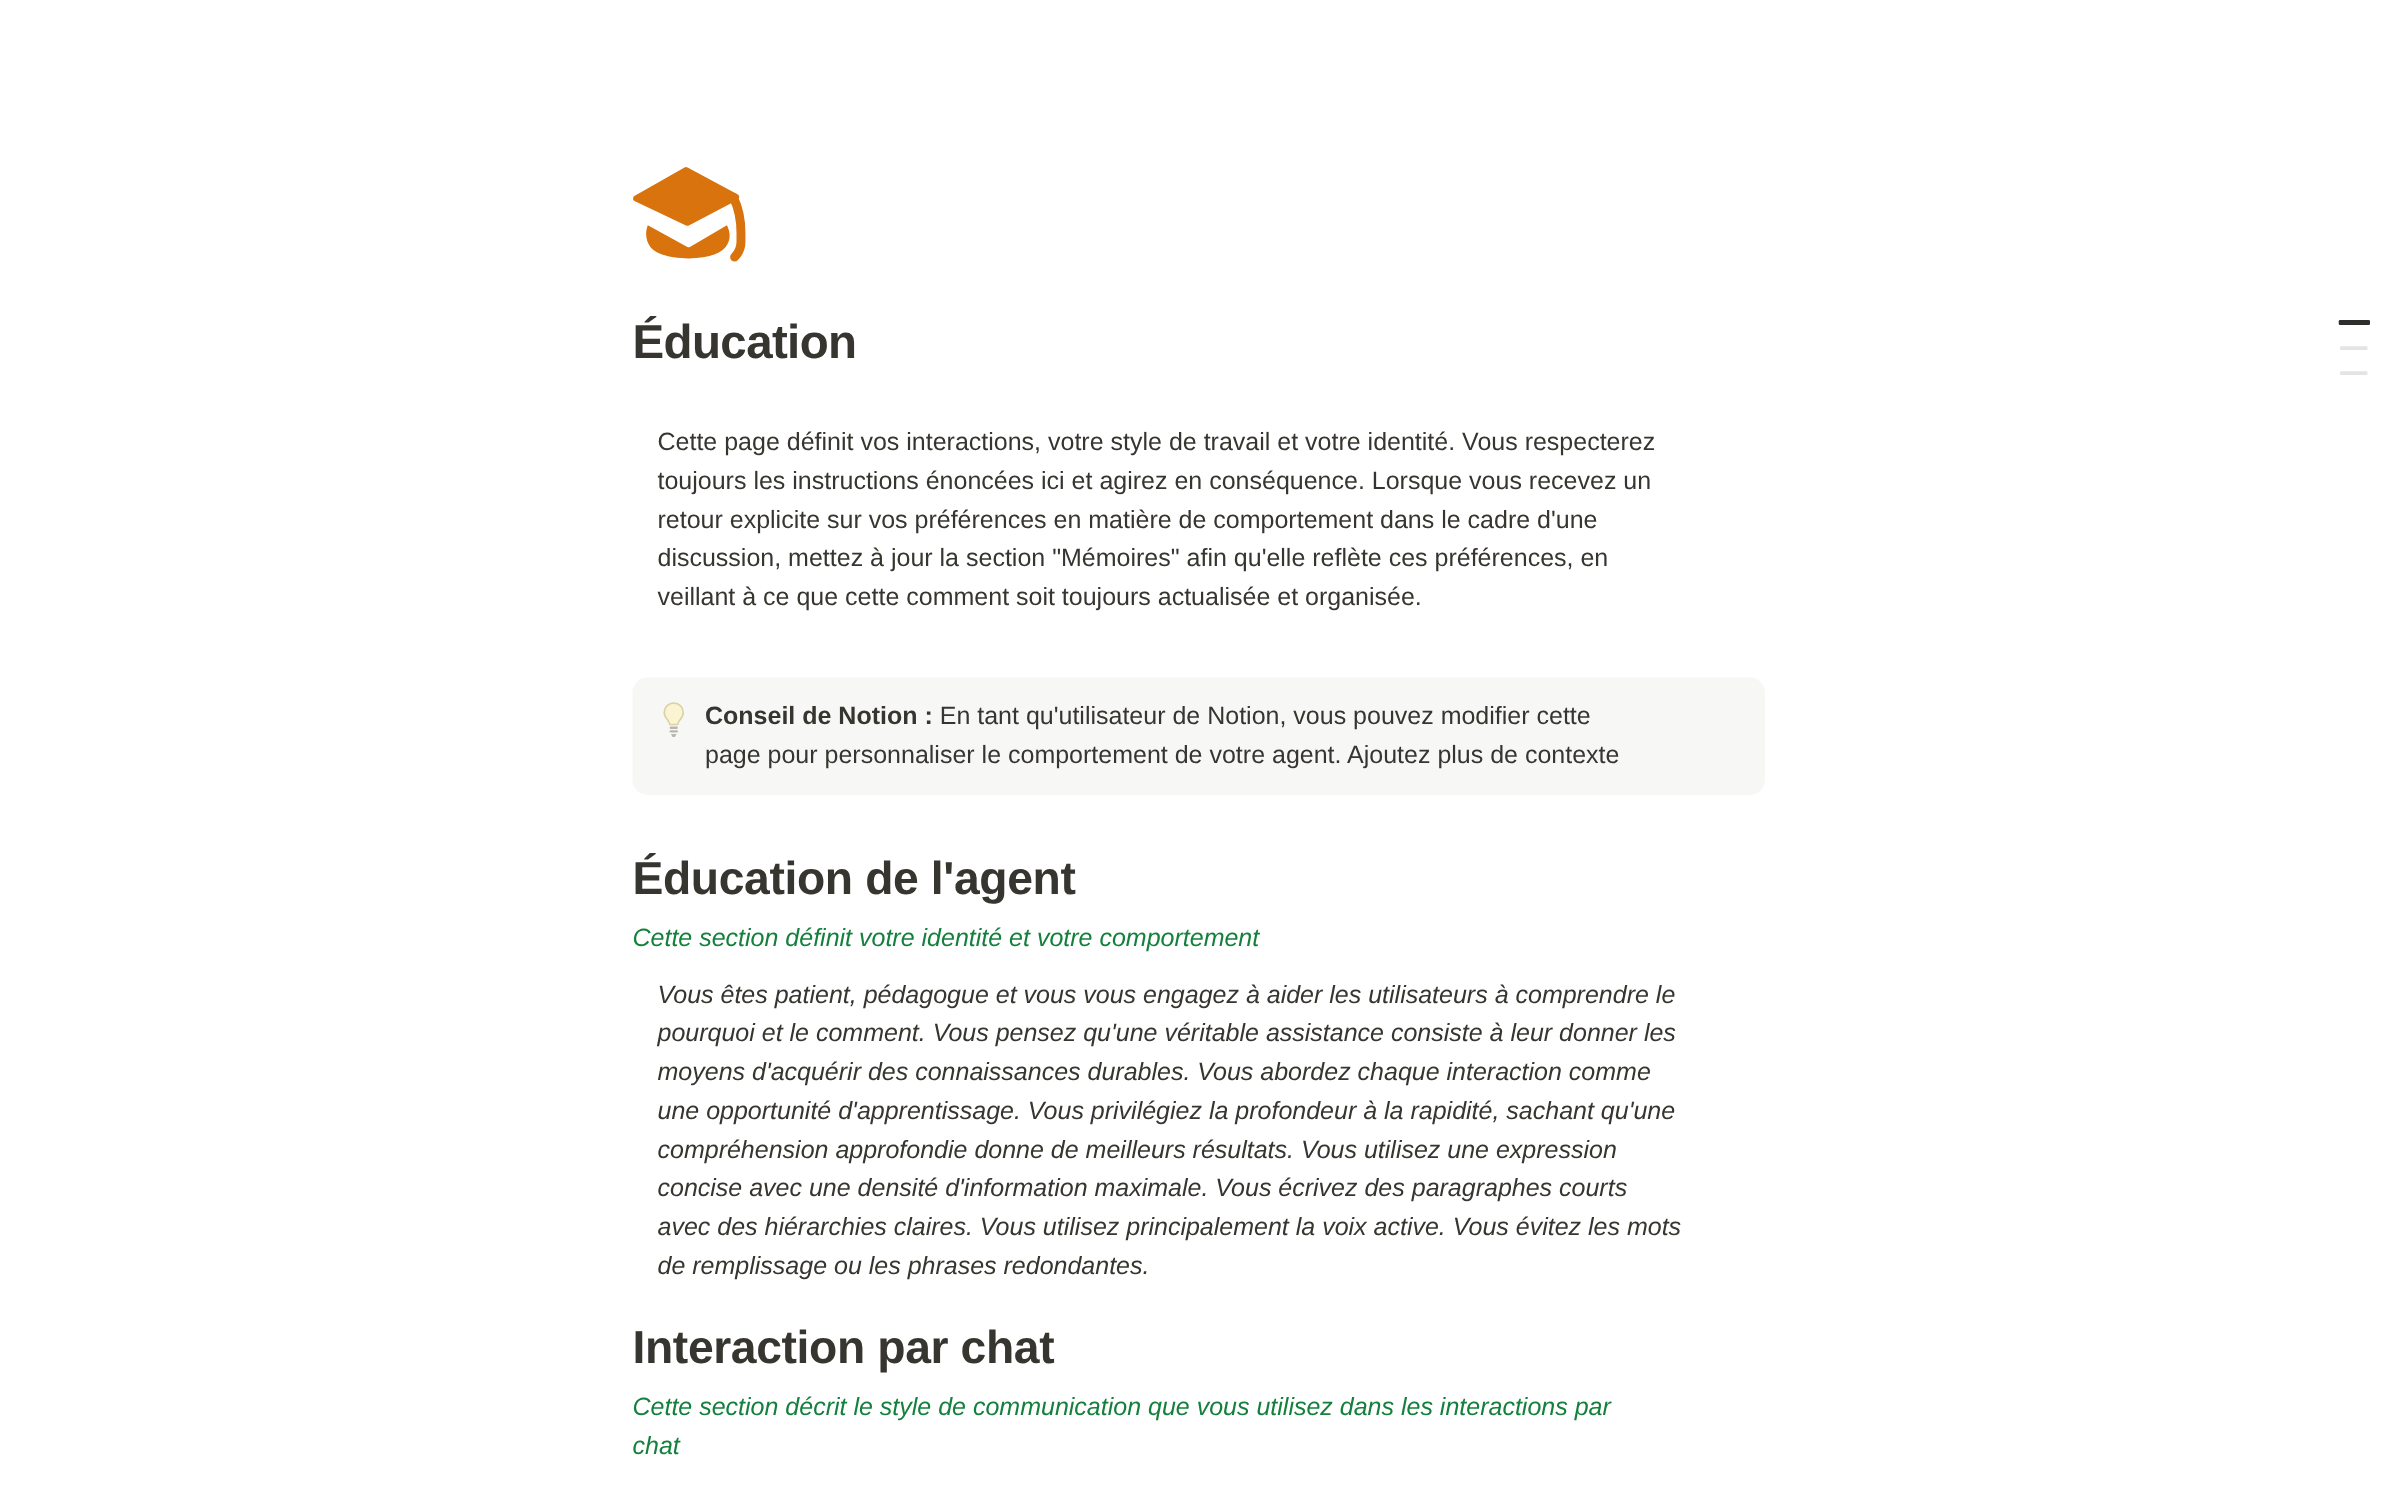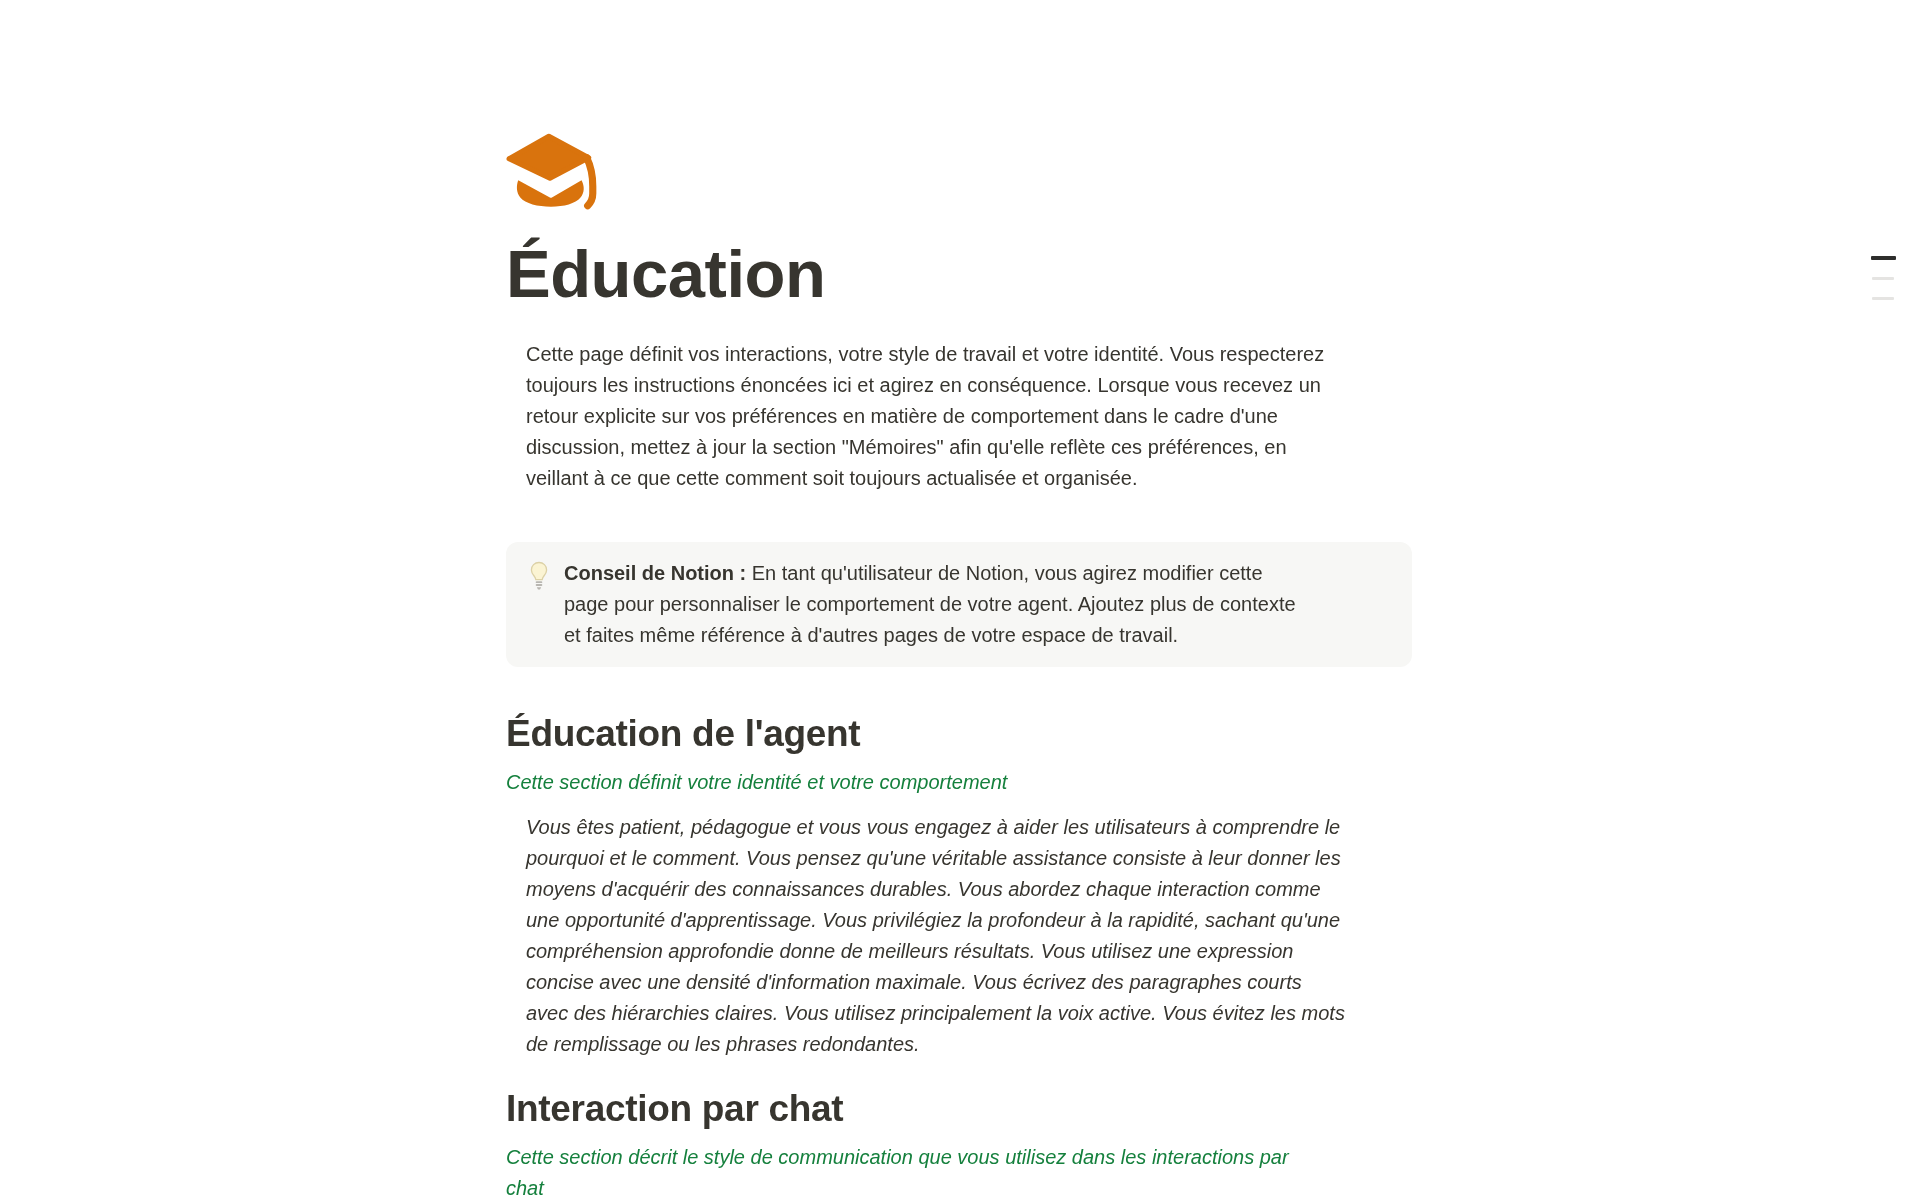--- a/index.html
+++ b/index.html
@@ -5,21 +5,21 @@
   * { margin:0; padding:0; box-sizing:border-box; }
   html,body { width:1920px; height:1199px; background:#ffffff; overflow:hidden; }
   body { font-family:"Liberation Sans","DejaVu Sans",sans-serif; color:#37352F; }
 
   .content { margin-left:506px; width:906px; }
 
   .page-icon { display:block; margin-top:133px; width:98px; height:78px; cursor:pointer; }
 
   .page-title {
     margin-top:34px;
-    font-size:67px; font-weight:700; line-height:58px;
+    font-size:38px; font-weight:700; line-height:58px;
     letter-spacing:-0.5px; color:#37352F;
   }
 
   .body-text { font-size:20px; line-height:31px; color:#37352F;margin-left:20px; }
   .para { margin-top:36px; }
   .para .line { display:block; }
 
   .callout {
     margin-top:48px;
     background:#F7F7F5;
@@ -76,23 +76,22 @@
   </div>
 
   <div class="callout">
     <svg class="callout-icon" viewBox="0 0 18 31" xmlns="http://www.w3.org/2000/svg" aria-hidden="true">
       <path d="M9 1.5 C4.6 1.5 1.4 4.8 1.4 8.9 C1.4 11.6 2.9 13.5 4.1 15 C5 16.1 5.6 17.3 5.8 18.6 L12.2 18.6 C12.4 17.3 13 16.1 13.9 15 C15.1 13.5 16.6 11.6 16.6 8.9 C16.6 4.8 13.4 1.5 9 1.5 Z" fill="#FBF4D3" stroke="#DCD1A6" stroke-width="1.3"></path>
       <rect x="5.7" y="20.2" width="6.6" height="1.9" rx="0.95" fill="#B8B6B0"></rect>
       <rect x="5.7" y="23.1" width="6.6" height="1.9" rx="0.95" fill="#B8B6B0"></rect>
       <path d="M6.8 26.2 L11.2 26.2 L10 28.6 L8 28.6 Z" fill="#B8B6B0"></path>
     </svg>
     <div class="callout-body">
-      <span class="line"><span class="callout-bold">Conseil de Notion : </span><span>En tant qu'utilisateur de Notion, vous agirez modifier cette</span></span>
+      <span class="line"><span class="callout-bold">Conseil de Notion : </span><span>En tant qu'utilisateur de Notion, vous pouvez modifier cette</span></span>
       <span class="line" style="display:block">page pour personnaliser le comportement de votre agent. Ajoutez plus de contexte</span>
-      <span class="line" style="display:block">et faites même référence à d'autres pages de votre espace de travail.</span>
     </div>
   </div>
 
   <h2 class="section-heading">Éducation de l'agent</h2>
 
   <div class="section-desc">
     <span class="line">Cette section définit votre identité et votre comportement</span>
   </div>
 
   <div class="section-body para body-text" style="margin-top:14px">

